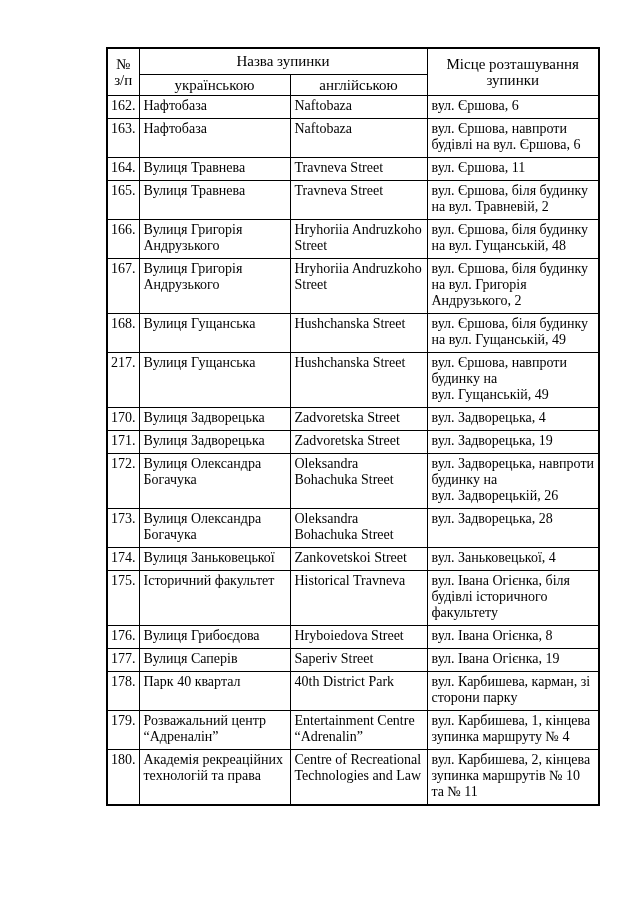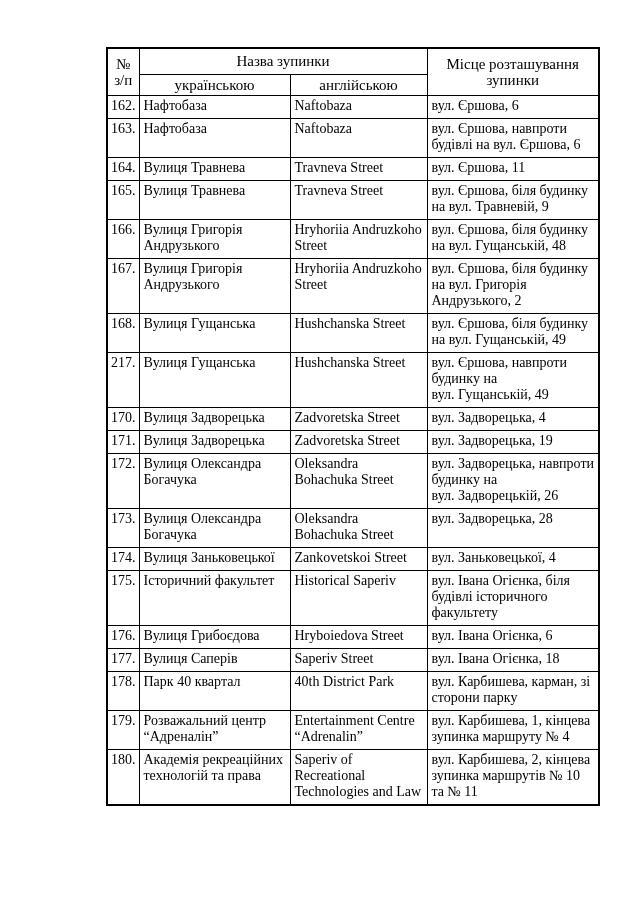--- a/index.html
+++ b/index.html
@@ -113,21 +113,21 @@
     <td class="td-num">164.</td>
     <td>Вулиця Травнева</td>
     <td>Travneva Street</td>
     <td>вул. Єршова, 11</td>
   </tr>
 
   <tr>
     <td class="td-num">165.</td>
     <td>Вулиця Травнева</td>
     <td>Travneva Street</td>
-    <td>вул. Єршова, біля будинку на вул. Травневій, 9</td>
+    <td>вул. Єршова, біля будинку на вул. Травневій, 2</td>
   </tr>
 
   <tr>
     <td class="td-num">166.</td>
     <td>Вулиця Григорія Андрузького</td>
     <td>Hryhoriia Andruzkoho Street</td>
     <td>вул. Єршова, біля будинку на вул. Гущанській, 48</td>
   </tr>
 
   <tr>
@@ -182,53 +182,53 @@
   <tr>
     <td class="td-num">174.</td>
     <td>Вулиця Заньковецької</td>
     <td>Zankovetskoi Street</td>
     <td>вул. Заньковецької, 4</td>
   </tr>
 
   <tr>
     <td class="td-num">175.</td>
     <td>Історичний факультет</td>
-    <td>Historical Saperiv</td>
+    <td>Historical Travneva</td>
     <td>вул. Івана Огієнка, біля будівлі історичного факультету</td>
   </tr>
 
   <tr>
     <td class="td-num">176.</td>
     <td>Вулиця Грибоєдова</td>
     <td>Hryboiedova Street</td>
-    <td>вул. Івана Огієнка, 6</td>
+    <td>вул. Івана Огієнка, 8</td>
   </tr>
 
   <tr>
     <td class="td-num">177.</td>
     <td>Вулиця Саперів</td>
     <td>Saperiv Street</td>
-    <td>вул. Івана Огієнка, 18</td>
+    <td>вул. Івана Огієнка, 19</td>
   </tr>
 
   <tr>
     <td class="td-num">178.</td>
     <td>Парк 40 квартал</td>
     <td>40th District Park</td>
     <td>вул. Карбишева, карман, зі сторони парку</td>
   </tr>
 
   <tr>
     <td class="td-num">179.</td>
     <td>Розважальний центр “Адреналін”</td>
     <td>Entertainment Centre “Adrenalin”</td>
     <td>вул. Карбишева, 1, кінцева зупинка маршруту №&nbsp;4</td>
   </tr>
 
   <tr>
     <td class="td-num">180.</td>
     <td>Академія рекреаційних технологій та права</td>
-    <td>Saperiv of Recreational Technologies and Law</td>
+    <td>Centre of Recreational Technologies and Law</td>
     <td>вул. Карбишева, 2, кінцева зупинка маршрутів №&nbsp;10 та №&nbsp;11</td>
   </tr>
 </tbody>
   </table>
 </div>
 
 </body></html>

